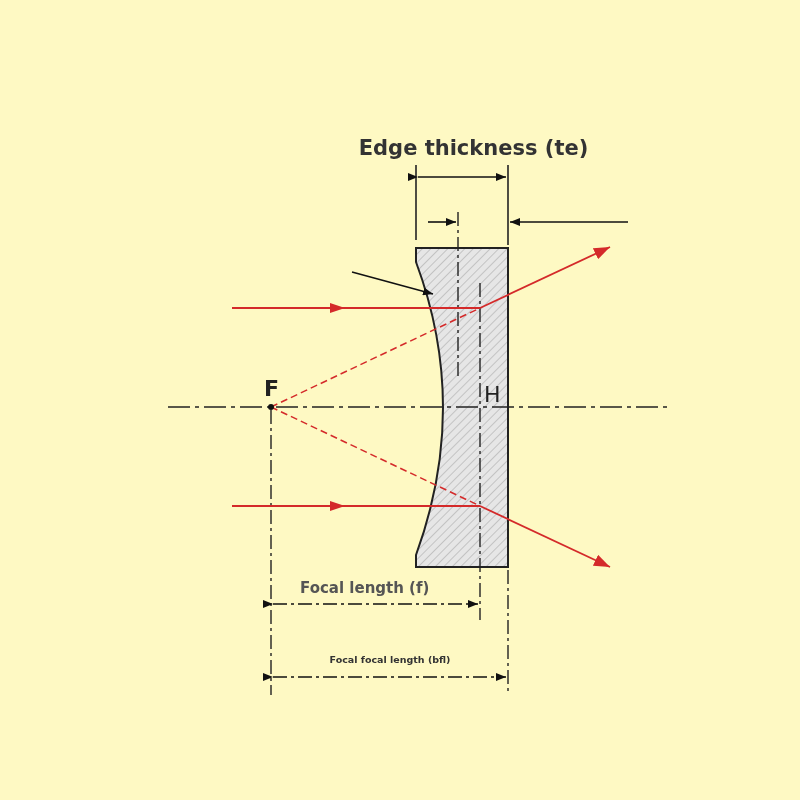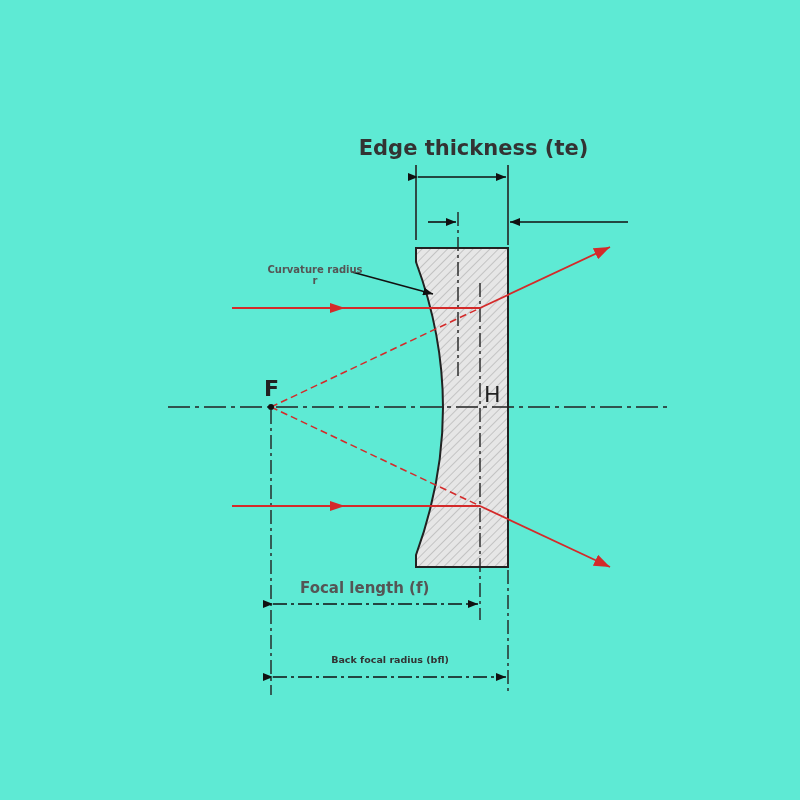--- a/index.html
+++ b/index.html
@@ -1,16 +1,16 @@
 <!DOCTYPE html>
 <html><head>
 <meta charset="utf-8">
 <style>
   html,body{margin:0;padding:0;background:#ffffff;}
-  .canvas{position:relative;width:800px;height:800px;background:#5eead4;overflow:hidden;}
+  .canvas{position:relative;width:800px;height:800px;background:#fef9c3;overflow:hidden;}
   svg{position:absolute;left:0;top:0;}
   .lbl{position:absolute;font-family:"DejaVu Sans","Liberation Sans",sans-serif;color:#333;white-space:nowrap;}
   .title{left:0;width:947px;text-align:center;top:136px;font-size:21px;font-weight:bold;color:#333;}
   .tc{left:520px;top:197px;width:140px;text-align:center;font-size:10px;font-weight:bold;color:#444;line-height:11px;}
   .cr{left:250px;top:264px;width:130px;text-align:center;font-size:10px;font-weight:bold;color:#555;line-height:11px;}
   .fl{left:300px;top:579px;width:180px;text-align:left;font-size:15px;font-weight:bold;color:#555;}
   .bfl{left:290px;top:654px;width:200px;text-align:center;font-size:9.5px;font-weight:bold;color:#333;}
   .F{left:264px;top:376px;font-size:22px;font-weight:bold;color:#222;}
   .H{left:484px;top:382px;font-size:22px;color:#222;}
 </style>
@@ -62,21 +62,17 @@
       <line x1="480" y1="308" x2="610" y2="247" marker-end="url(#redhead)"></line>
       <line x1="480" y1="506" x2="610" y2="567" marker-end="url(#redhead)"></line>
       <line x1="271" y1="407" x2="480" y2="308" stroke-dasharray="7,4" stroke-width="1.5"></line>
       <line x1="271" y1="407" x2="480" y2="506" stroke-dasharray="7,4" stroke-width="1.5"></line>
     </g>
 
     <circle cx="271" cy="407" r="3" fill="#111"></circle>
   </svg>
 
   <div class="lbl title">Edge thickness (te)</div>
-  <div class="lbl cr">
-    <div>Curvature radius</div>
-    <div>r</div>
-  </div>
   <div class="lbl F">F</div>
   <div class="lbl H">H</div>
   <div class="lbl fl">Focal length (f)</div>
-  <div class="lbl bfl">Back focal radius (bfl)</div>
+  <div class="lbl bfl">Focal focal length (bfl)</div>
 </div>
 
 </body></html>

